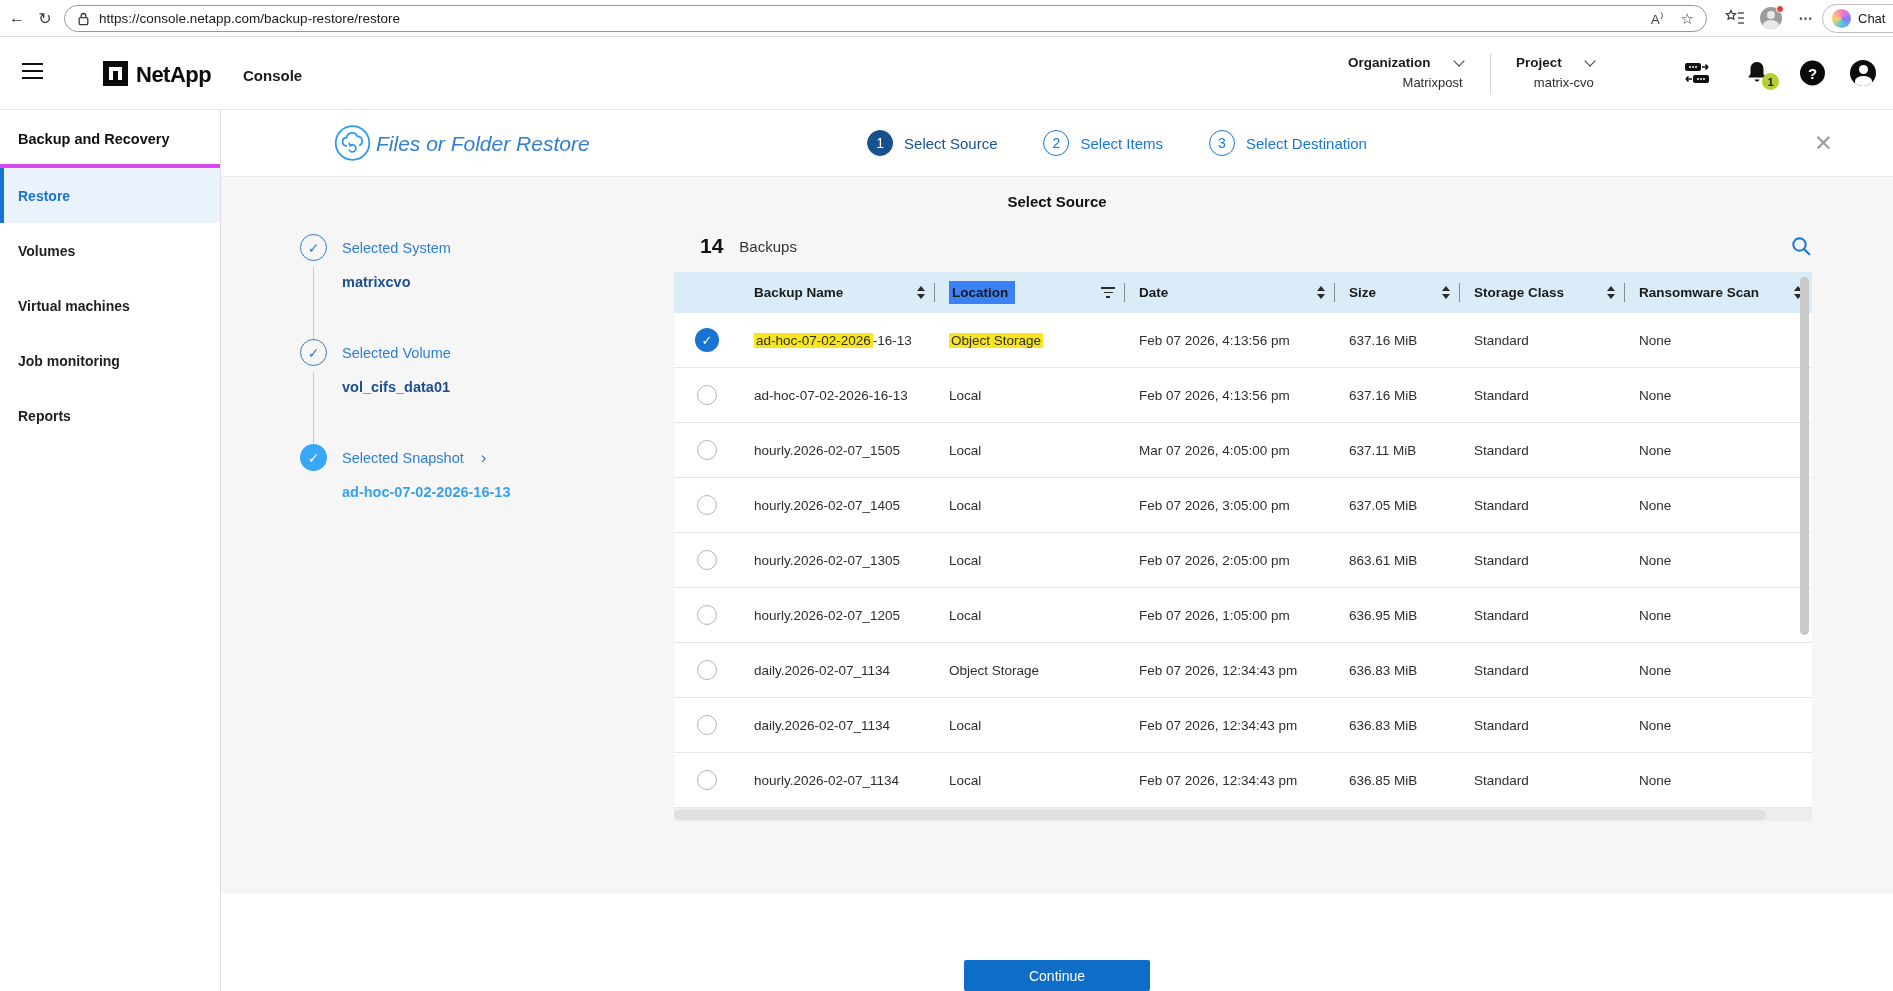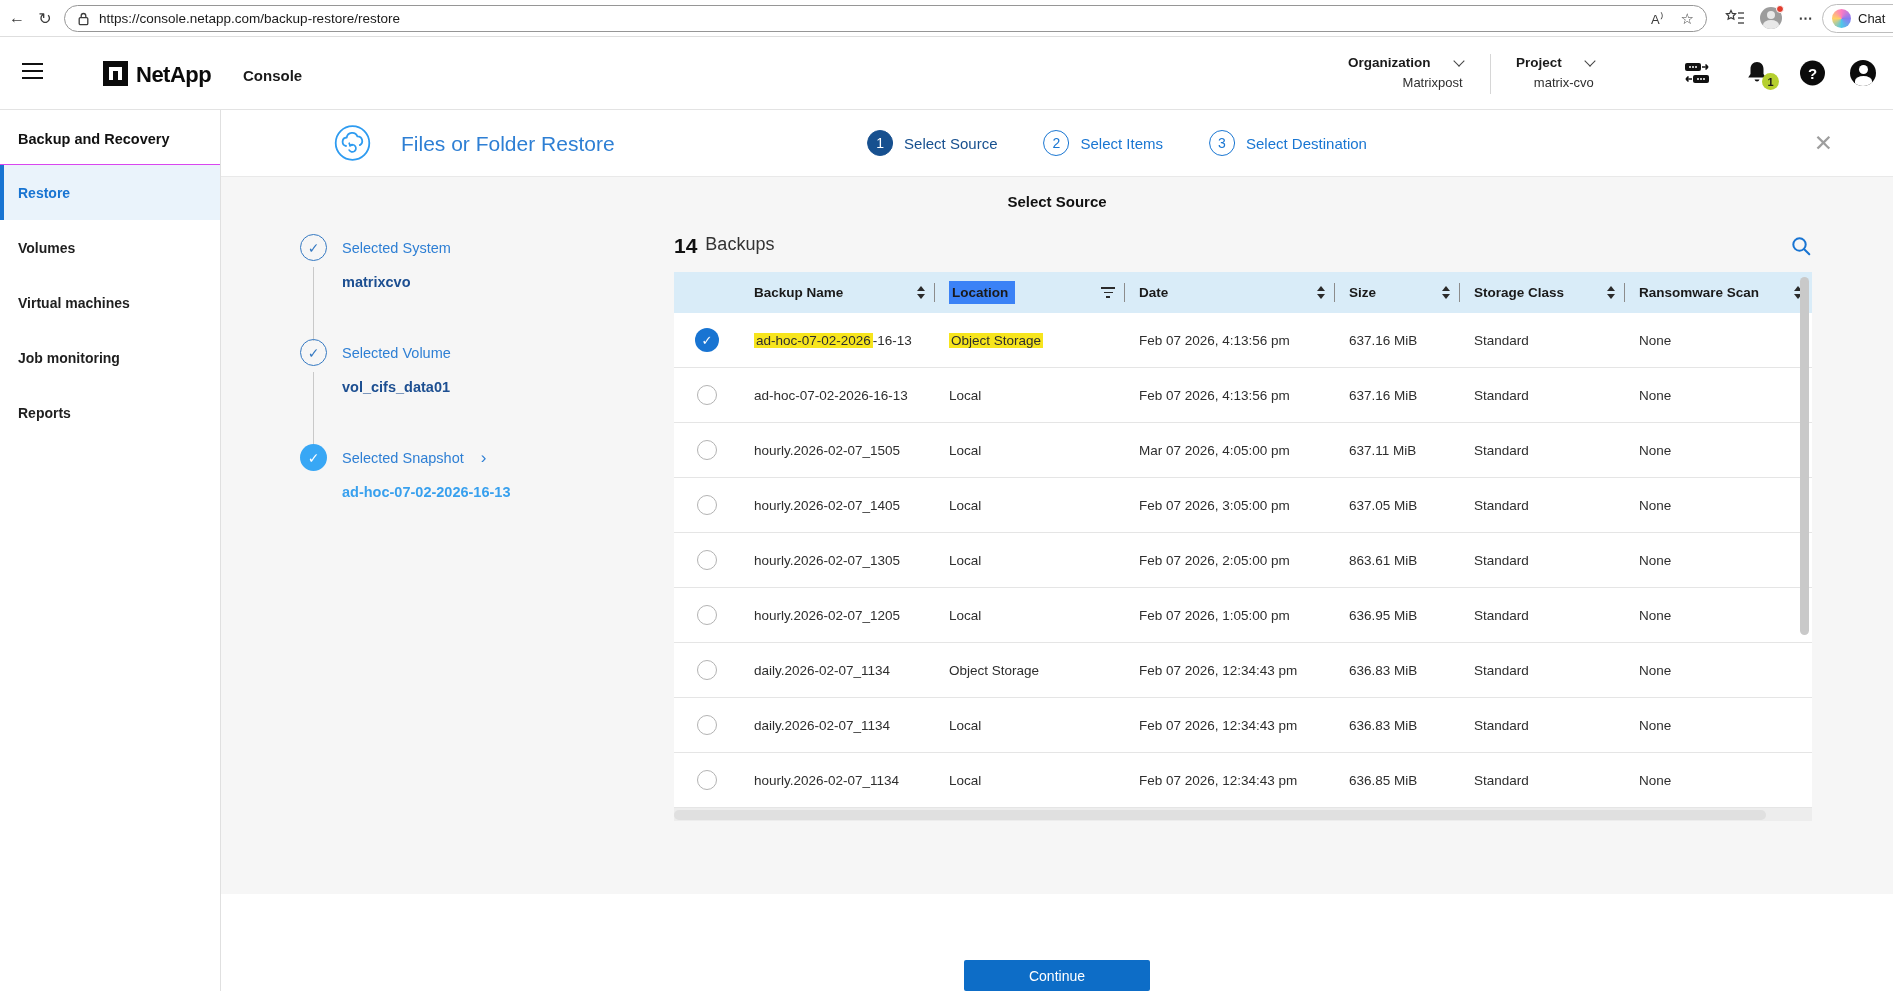--- a/index.html
+++ b/index.html
@@ -61,30 +61,30 @@
     background:#b5cf2f; color:#1b1b1b; font-size:11px; font-weight:700; display:flex; align-items:center; justify-content:center; }
   .help-circle { left:1800px; width:25px; height:25px; border-radius:50%; background:#0b0b0b; color:#fff;
     font-size:15px; font-weight:700; }
   .account-wrap { left:1850px; }
   .account-circle { width:26px; height:26px; border-radius:50%; background:#0b0b0b; position:relative; overflow:hidden; }
   .account-circle::before { content:''; position:absolute; left:8.5px; top:5px; width:9px; height:9px; border-radius:50%; background:#fff; }
   .account-circle::after { content:''; position:absolute; left:4.5px; top:15.5px; width:17px; height:10px; border-radius:50% 50% 0 0; background:#fff; }
 
   
   .sidebar { position:absolute; top:110px; left:0; width:221px; bottom:0; background:#fff; border-right:1px solid #e0e0e0; }
-  .side-title { padding:21px 18px 17px; font-size:14.5px; font-weight:700; color:#111; border-bottom:1px solid #d946ef; }
+  .side-title { padding:21px 18px 17px; font-size:14.5px; font-weight:700; color:#111; border-bottom:4px solid #d946ef; }
   .side-item { height:55px; display:flex; align-items:center; padding-left:18px; font-size:14px; font-weight:700;
     color:#1f1f1f; cursor:pointer; }
   .side-item.active { background:#eaf3fb; color:#1874d2; border-left:4px solid #1874d2; padding-left:14px; }
 
   
   .main { position:absolute; left:221px; top:110px; right:0; bottom:0; background:#f6f6f6; }
   .wizard-header { position:absolute; top:0; left:0; right:0; height:67px; background:#fff; border-bottom:1px solid #e9e9e9; }
-  .wiz-title { position:absolute; left:113px; top:50%; transform:translateY(-50%); display:flex; align-items:center; gap:30px;
-    color:#2e7fd4; font-size:21px; }
+  .wiz-title { position:absolute; left:113px; top:50%; transform:translateY(-50%); display:flex; align-items:center; gap:5px;
+    color:#2e7fd4; font-size:21px;font-style:italic; }
   .steps { position:absolute; left:calc(50% + 60px); top:50%; transform:translate(-50%,-50%); display:flex; gap:46px; }
   .step { display:flex; align-items:center; gap:11px; font-size:15px; color:#1976d2; cursor:pointer; }
   .step-circle { width:26px; height:26px; border-radius:50%; border:1.8px solid #1976d2; color:#1976d2;
     display:flex; align-items:center; justify-content:center; font-size:14px; }
   .step.active { color:#17508f; }
   .step.active .step-circle { background:#17508f; border-color:#17508f; color:#fff; }
   .close-x { position:absolute; right:60px; top:50%; transform:translateY(-50%); font-size:23px; color:#9e9e9e;
     cursor:pointer; font-weight:400; }
 
   .content { position:absolute; top:67px; left:0; right:0; bottom:97px; }
@@ -100,22 +100,22 @@
   .check.filled { background:#38a7f5; border:none; color:#fff; }
   .sum-label { color:#2e7fd4; font-size:14.5px; }
   .chev { color:#2e7fd4; font-size:17px; margin-left:2px; }
   .sum-value { margin:13px 0 0 42px; font-weight:700; font-size:14.5px; color:#1d4f91; }
   .sum-value.lightblue { color:#38a0ee; }
   .connector { position:absolute; left:13px; top:33px; width:1px; height:74px; background:#c9c9c9; }
 
   
   .backups { flex:1; padding-right:81px; }
   .backups-head { display:flex; align-items:flex-end; }
-  .bk-count { font-size:21px; font-weight:700; color:#111; }
-  .bk-count-label { font-size:18px; color:#333; margin-left:8px; margin-bottom:3px; }
+  .bk-count { font-size:21px; font-weight:700; color:#111;margin-left:26px; }
+  .bk-count-label { font-size:15px; color:#333; margin-left:16px; margin-bottom:3px; }
   .search-btn { margin-left:auto; cursor:pointer; display:flex; margin-bottom:1px; }
   .table { margin-top:14px; background:#fff; position:relative; }
   .thead, .row { display:grid; grid-template-columns:66px 195px 190px 210px 125px 165px 1fr; align-items:center; }
   .thead { background:#d9ecf8; height:41px; font-weight:700; font-size:13.5px; color:#1a1a1a; }
   .th { position:relative; display:flex; align-items:center; height:100%; padding:0 10px 0 14px; }
   .th:not(:last-child):not(.th-empty)::after { content:''; position:absolute; right:0; top:11px; bottom:11px; width:1px; background:#8c8c8c; }
   .th-label.hl { background:#3b82f6; padding:4px 7px 4px 3px; }
   .th-icons { margin-left:auto; cursor:pointer; }
   .sort-icon { display:flex; flex-direction:column; align-items:center; gap:2.5px; }
   .tri-up { width:0; height:0; border-left:4.5px solid transparent; border-right:4.5px solid transparent; border-bottom:5.5px solid #2b2b2b; }

